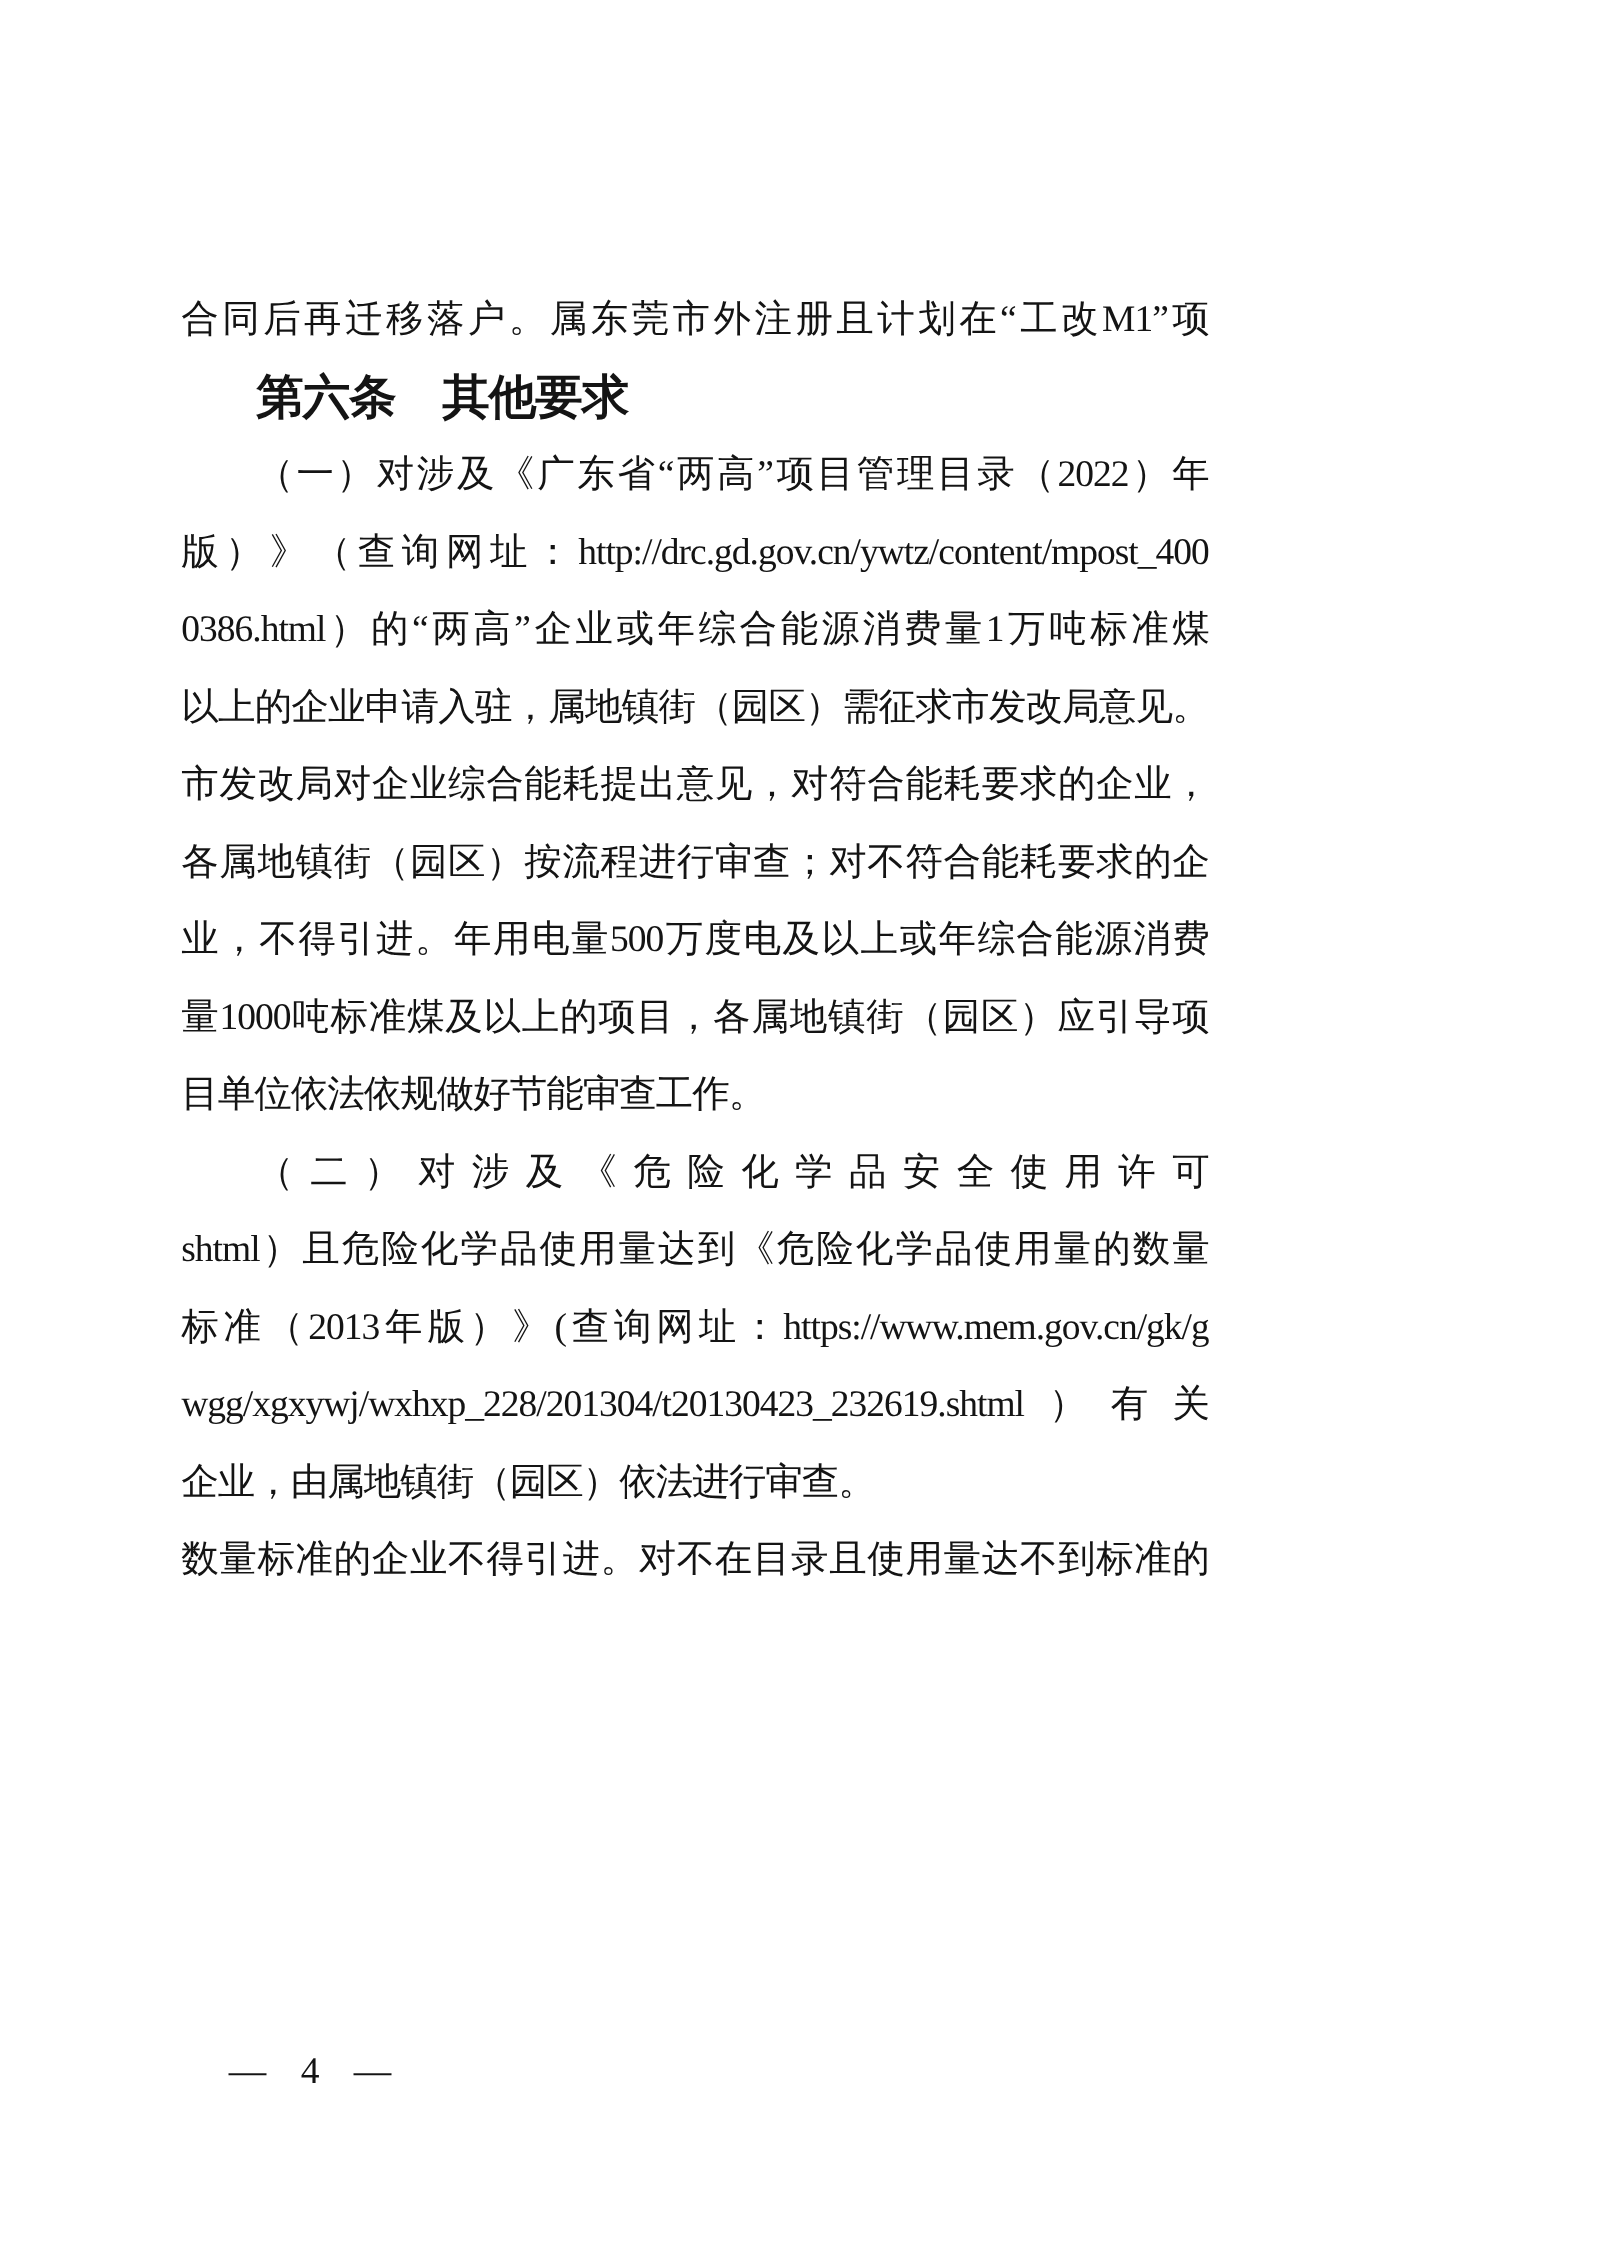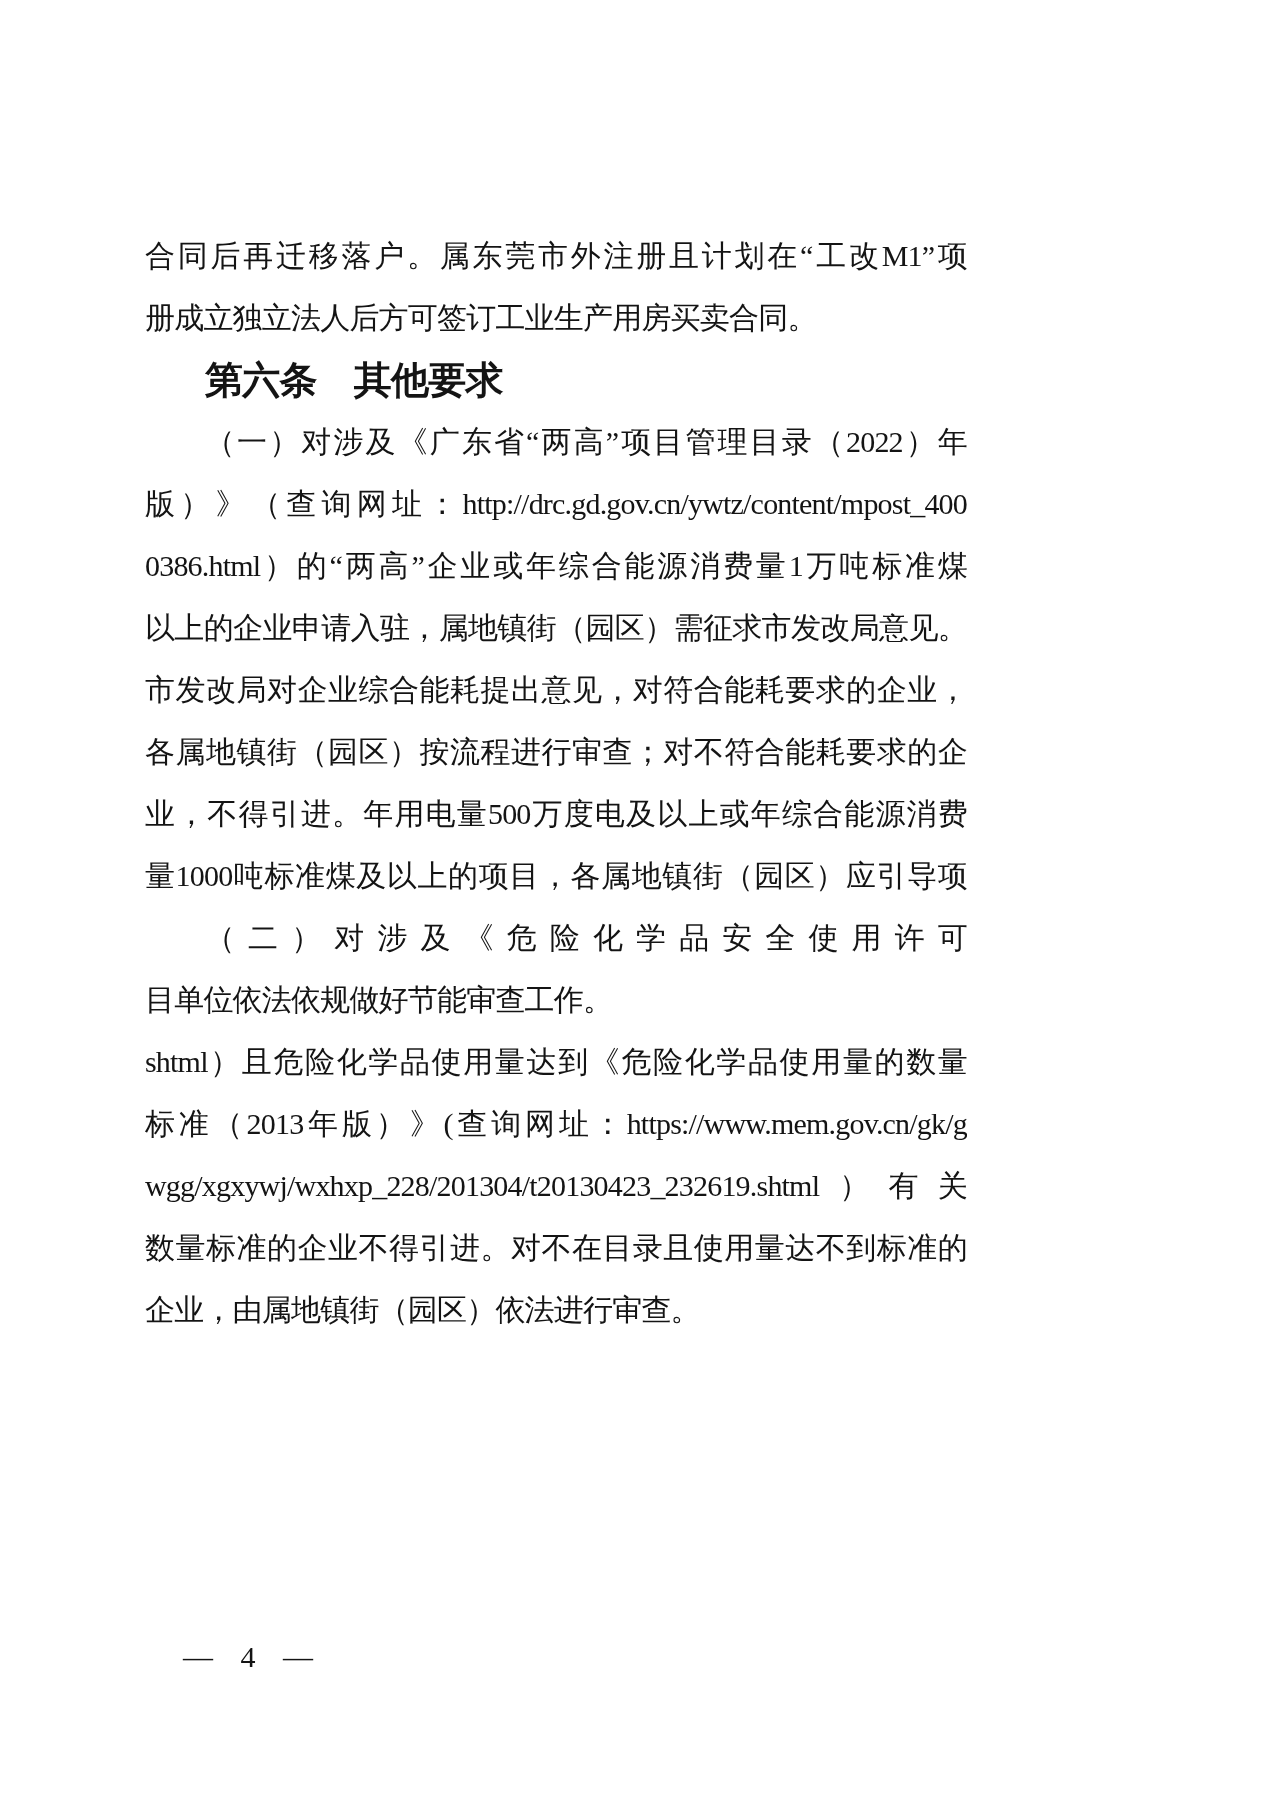--- a/index.html
+++ b/index.html
@@ -54,38 +54,37 @@
   }
 </style>
 </head>
 <body>
 
 <div class="page">
 
   <div class="text-block">
 
     <div class="line jl">合同后再迁移落户。属东莞市外注册且计划在“工改M1”项</div>
-    <div class="line">册成立独立法人后方可签订工业生产用房买卖合同。</div>
 
     <div class="line heading indent">第六条　其他要求</div>
 
     <div class="line jl indent">（一）对涉及《广东省“两高”项目管理目录（2022）年</div>
     <div class="line jl">版）》（查询网址：http://drc.gd.gov.cn/ywtz/content/mpost_400</div>
     <div class="line jl">0386.html）的“两高”企业或年综合能源消费量1万吨标准煤</div>
     <div class="line jl">以上的企业申请入驻，属地镇街（园区）需征求市发改局意见。</div>
     <div class="line jl">市发改局对企业综合能耗提出意见，对符合能耗要求的企业，</div>
     <div class="line jl">各属地镇街（园区）按流程进行审查；对不符合能耗要求的企</div>
     <div class="line jl">业，不得引进。年用电量500万度电及以上或年综合能源消费</div>
     <div class="line jl">量1000吨标准煤及以上的项目，各属地镇街（园区）应引导项</div>
+    <div class="line">目单位依法依规做好节能审查工作。</div>
+
     <div class="line jl indent">（二）对涉及《危险化学品安全使用许可</div>
-
-    <div class="line">目单位依法依规做好节能审查工作。</div>
     <div class="line jl">shtml）且危险化学品使用量达到《危险化学品使用量的数量</div>
     <div class="line jl">标准（2013年版）》(查询网址：https://www.mem.gov.cn/gk/g</div>
     <div class="line jl">wgg/xgxywj/wxhxp_228/201304/t20130423_232619.shtml）有关</div>
+    <div class="line">企业，由属地镇街（园区）依法进行审查。</div>
     <div class="line jl">数量标准的企业不得引进。对不在目录且使用量达不到标准的</div>
-    <div class="line">企业，由属地镇街（园区）依法进行审查。</div>
 
   </div>
 
   <div class="footer">— 4 —</div>
 
 </div>
 
 </body></html>

